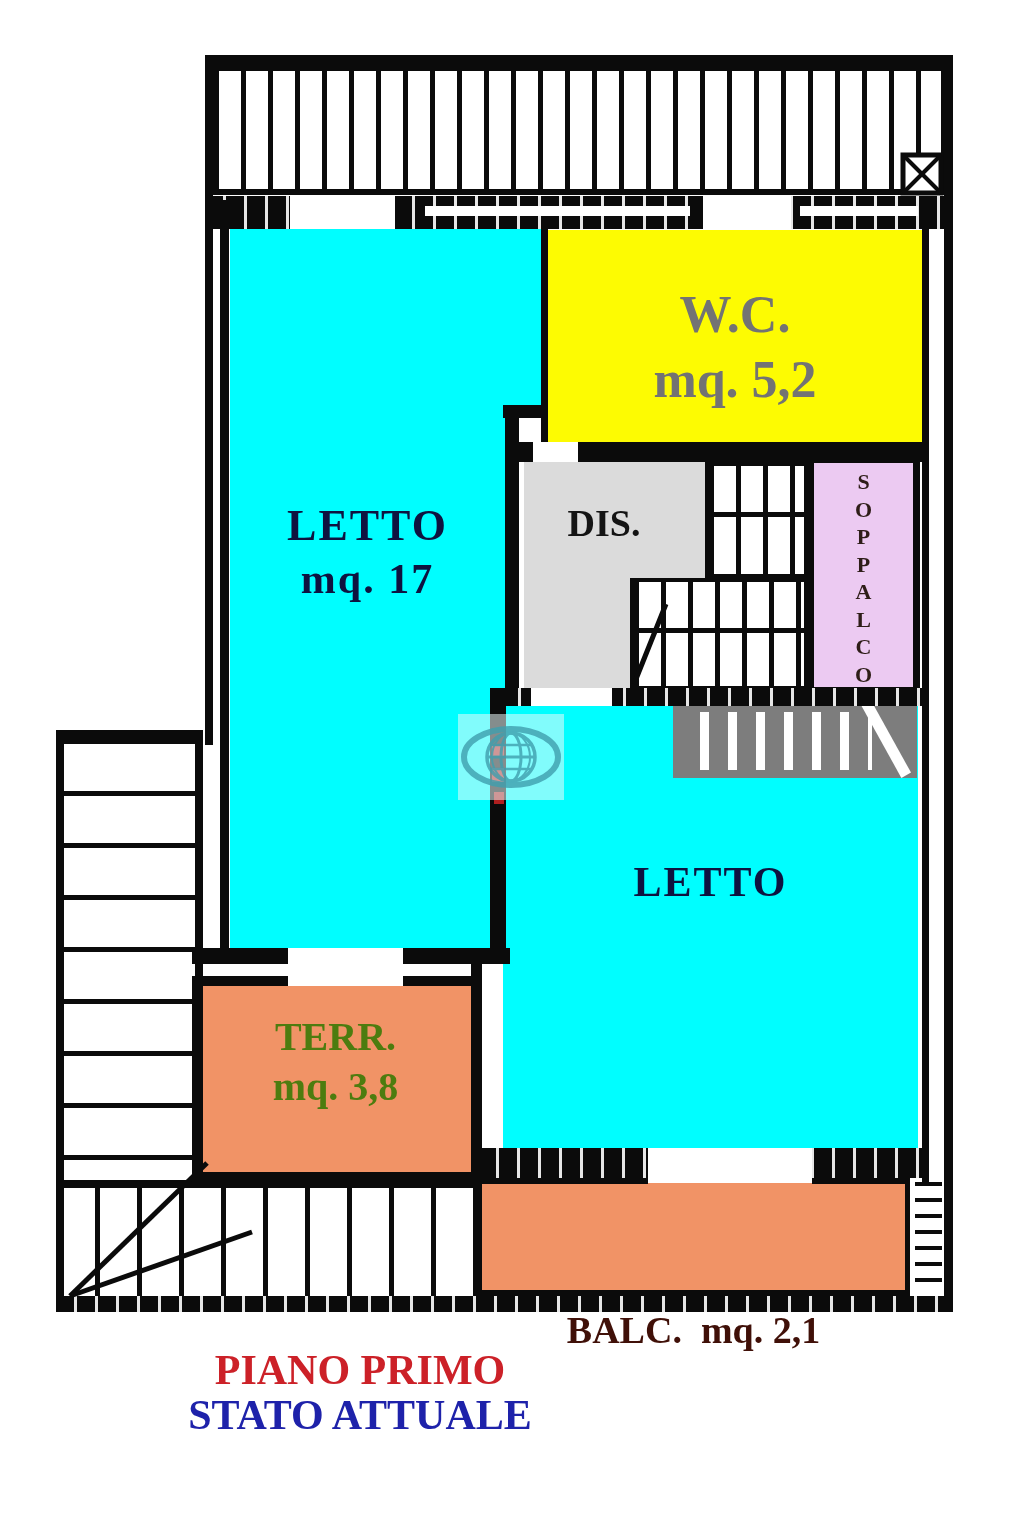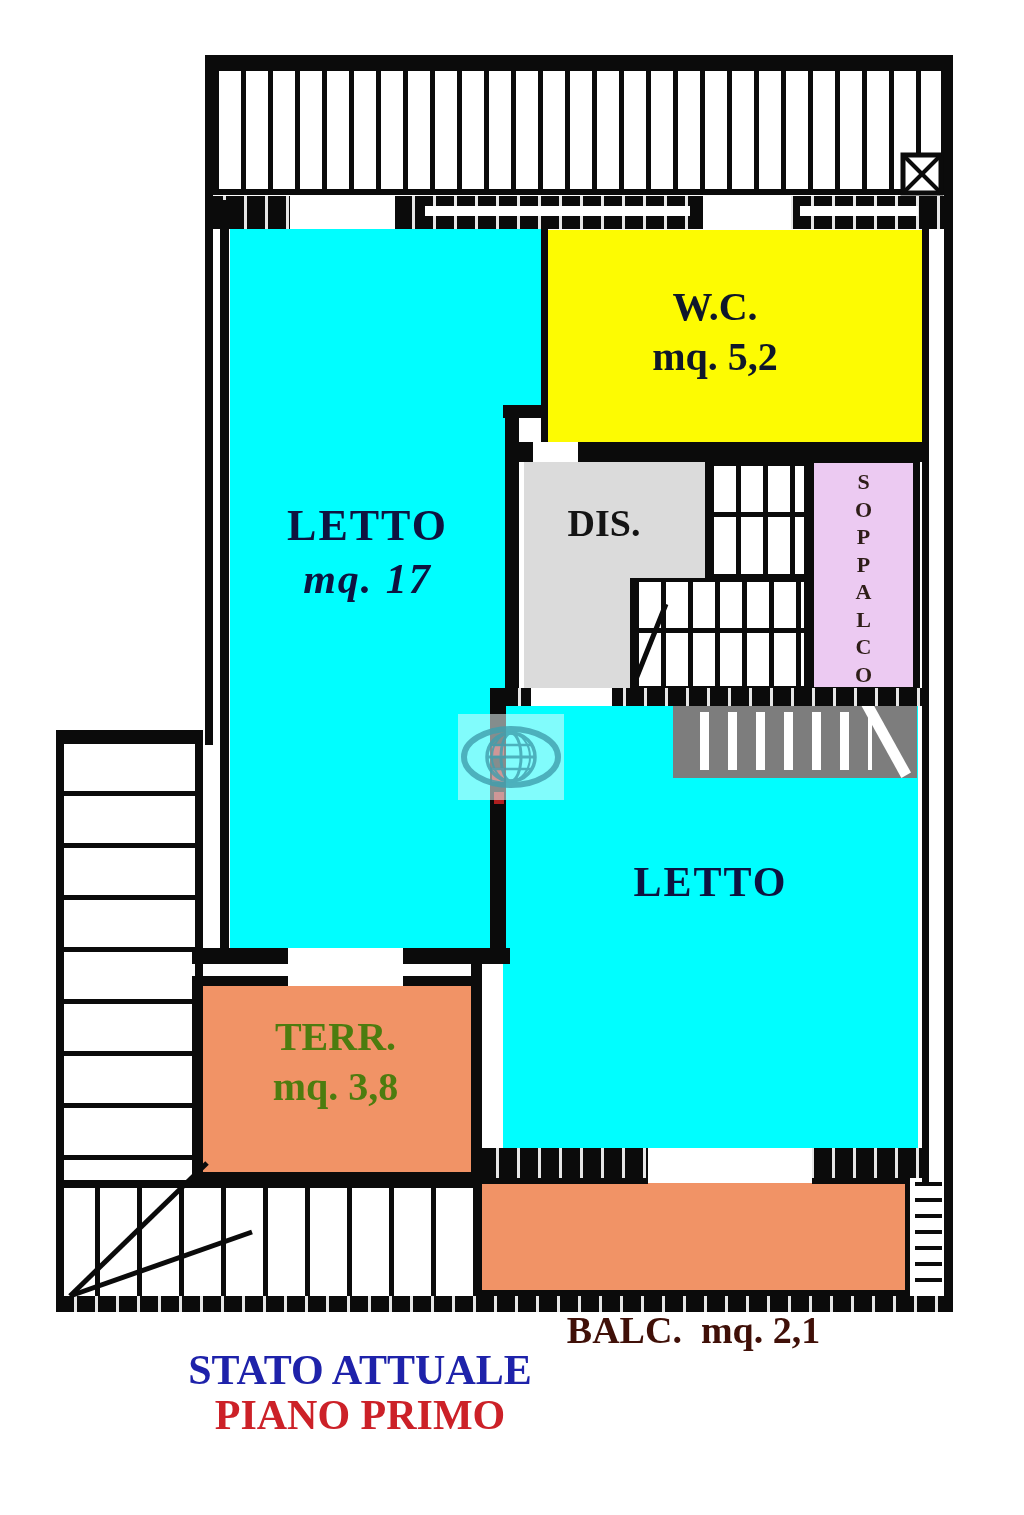--- a/index.html
+++ b/index.html
@@ -136,24 +136,24 @@
       <ellipse cx="50" cy="40" rx="10" ry="24" fill="none" stroke="currentColor" stroke-width="3"></ellipse>
       <ellipse cx="50" cy="40" rx="19" ry="24" fill="none" stroke="currentColor" stroke-width="2"></ellipse>
       <line x1="26" y1="40" x2="74" y2="40" stroke="currentColor" stroke-width="3"></line>
       <line x1="29" y1="28" x2="71" y2="28" stroke="currentColor" stroke-width="2.5"></line>
       <line x1="29" y1="52" x2="71" y2="52" stroke="currentColor" stroke-width="2.5"></line>
     </svg>
   </div>
 
   <div class="label" style="left: 230px; top: 498px; width: 275px; font-size: 44px; letter-spacing: 2px; color: rgb(14, 19, 64);">
     <div>LETTO</div>
-    <div style="font-size:42px;font-style:italic;">mq. 17</div>
+    <div style="font-size:42px;">mq. 17</div>
   </div>
 
-  <div class="label" style="left: 526px; top: 282px; width: 378px; font-size: 40px; color: #0f172a;">
+  <div class="label" style="left: 546px; top: 282px; width: 378px; font-size: 52px; color: #737373;">
     <div>W.C.</div>
     <div>mq. 5,2</div>
   </div>
 
   <div class="label" style="left: 524px; top: 500px; width: 160px; font-size: 38px; color: rgb(20, 20, 20);">
     <div>DIS.</div>
   </div>
 
   <div class="label soppalco-letters" style="left: 812px; top: 468px; width: 103px; height: 216px; color: rgb(46, 29, 24);">
     <span>S</span>
@@ -173,17 +173,17 @@
   <div class="label" style="left: 200px; top: 1012px; width: 271px; font-size: 40px; color: #4d7c0f;">
     <div>TERR.</div>
     <div>mq. 3,8</div>
   </div>
 
   <div class="label" style="left: 477px; top: 1212px; width: 433px; font-size: 38px; white-space: pre; color: rgb(64, 16, 8);">
     <div>BALC.  mq. 2,1</div>
   </div>
 
   <div class="caption" style="left:140px;top:1348px;width:440px;font-size:42px;line-height:1.08;">
+    <div style="color: rgb(204, 33, 40);">PIANO PRIMO</div>
     <div style="color: rgb(30, 34, 170);">STATO ATTUALE</div>
-    <div style="color: rgb(204, 33, 40);">PIANO PRIMO</div>
   </div>
 
 </div>
 
 </body></html>

